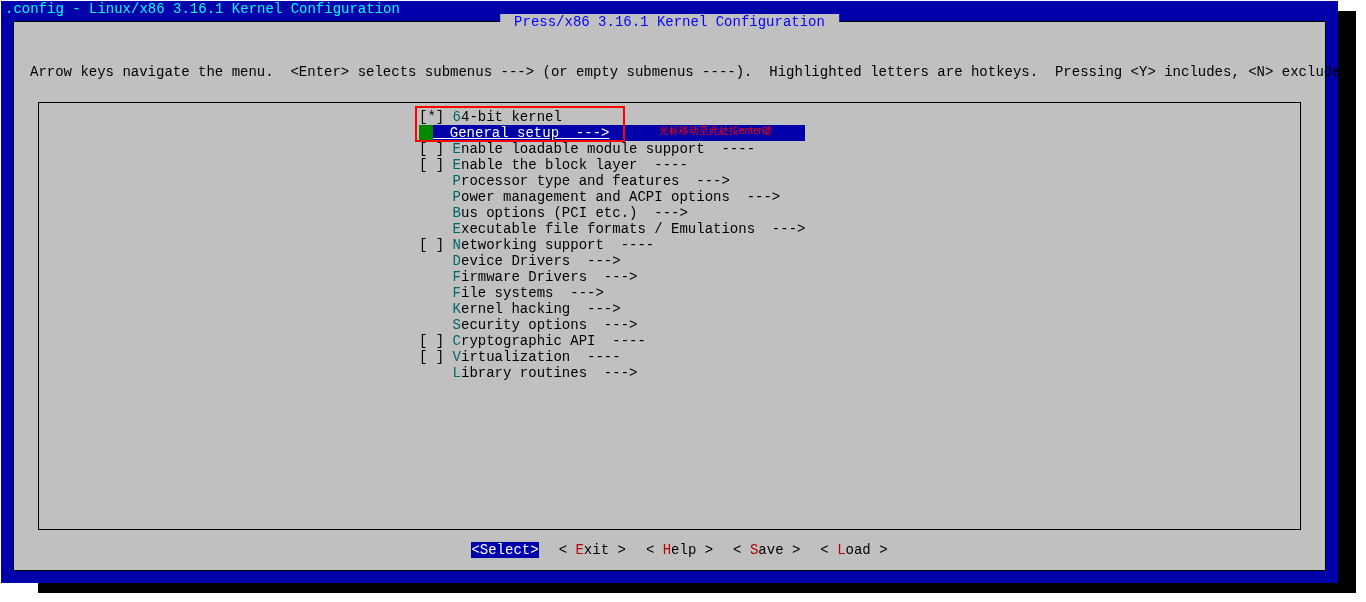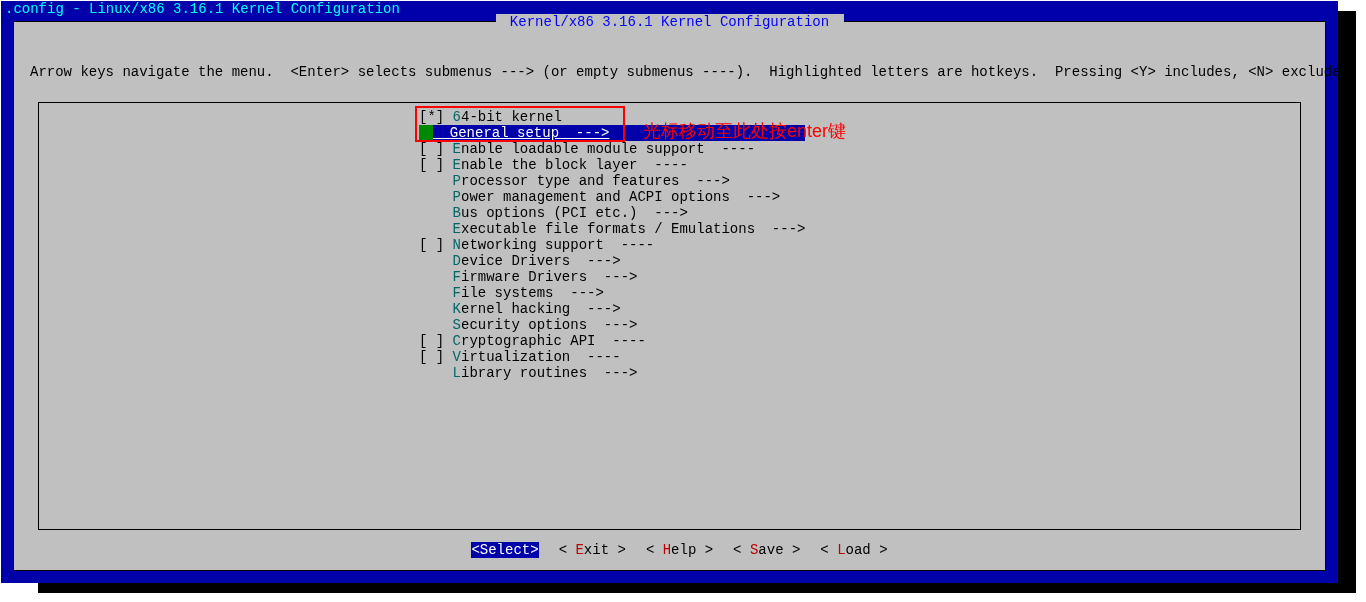--- a/index.html
+++ b/index.html
@@ -88,25 +88,25 @@
     position: absolute;
     border: 2px solid #ff0000;
     left: 376px;
     top: 3px;
     width: 210px;
     height: 36px;
     pointer-events: none;
   }
   .annotation {
     position: absolute;
-    left: 604px;
+    left: 620px;
     top: 20px;
     color: #ff0000;
     font-family: "Microsoft YaHei", SimSun, sans-serif;
-    font-size: 18px;
+    font-size: 10px;
   }
   
   .buttonbar {
     position: absolute;
     left: 0; right: 0;
     bottom: 12px;
     text-align: center;
     color: #000;
     padding-left: 20px;
   }
@@ -126,21 +126,21 @@
 <body>
 
 <div class="shadow"></div>
 
 <div class="outerframe">
 
   <div class="titlebar">.config - Linux/x86 3.16.1 Kernel Configuration</div>
 
   <div class="outer-inner">
 
-    <div class="dialog-title"> Kernel/x86 3.16.1 Kernel Configuration </div>
+    <div class="dialog-title"> Press/x86 3.16.1 Kernel Configuration </div>
 
     <div class="helptext">
       <div>Arrow keys navigate the menu.  &lt;Enter&gt; selects submenus ---&gt; (or empty submenus ----).  Highlighted letters are hotkeys.  Pressing &lt;Y&gt; includes, &lt;N&gt; excludes, &lt;M&gt; modularizes</div>
     </div>
 
     <div class="listframe">
       <div class="menu" id="menu"><div class="menu-row"><span>[*] <span class="hk">6</span>4-bit kernel</span></div><div class="menu-row selected"><span class="bracket-green"></span><span>  <span class="hk">G</span>eneral setup  ---&gt;</span></div><div class="menu-row"><span>[ ] <span class="hk">E</span>nable loadable module support  ----</span></div><div class="menu-row"><span>[ ] <span class="hk">E</span>nable the block layer  ----</span></div><div class="menu-row"><span>    <span class="hk">P</span>rocessor type and features  ---&gt;</span></div><div class="menu-row"><span>    <span class="hk">P</span>ower management and ACPI options  ---&gt;</span></div><div class="menu-row"><span>    <span class="hk">B</span>us options (PCI etc.)  ---&gt;</span></div><div class="menu-row"><span>    <span class="hk">E</span>xecutable file formats / Emulations  ---&gt;</span></div><div class="menu-row"><span>[ ] <span class="hk">N</span>etworking support  ----</span></div><div class="menu-row"><span>    <span class="hk">D</span>evice Drivers  ---&gt;</span></div><div class="menu-row"><span>    <span class="hk">F</span>irmware Drivers  ---&gt;</span></div><div class="menu-row"><span>    <span class="hk">F</span>ile systems  ---&gt;</span></div><div class="menu-row"><span>    <span class="hk">K</span>ernel hacking  ---&gt;</span></div><div class="menu-row"><span>    <span class="hk">S</span>ecurity options  ---&gt;</span></div><div class="menu-row"><span>[ ] <span class="hk">C</span>ryptographic API  ----</span></div><div class="menu-row"><span>[ ] <span class="hk">V</span>irtualization  ----</span></div><div class="menu-row"><span>    <span class="hk">L</span>ibrary routines  ---&gt;</span></div></div>
       <div class="redbox"></div>
       <div class="annotation">光标移动至此处按enter键</div>
     </div>

